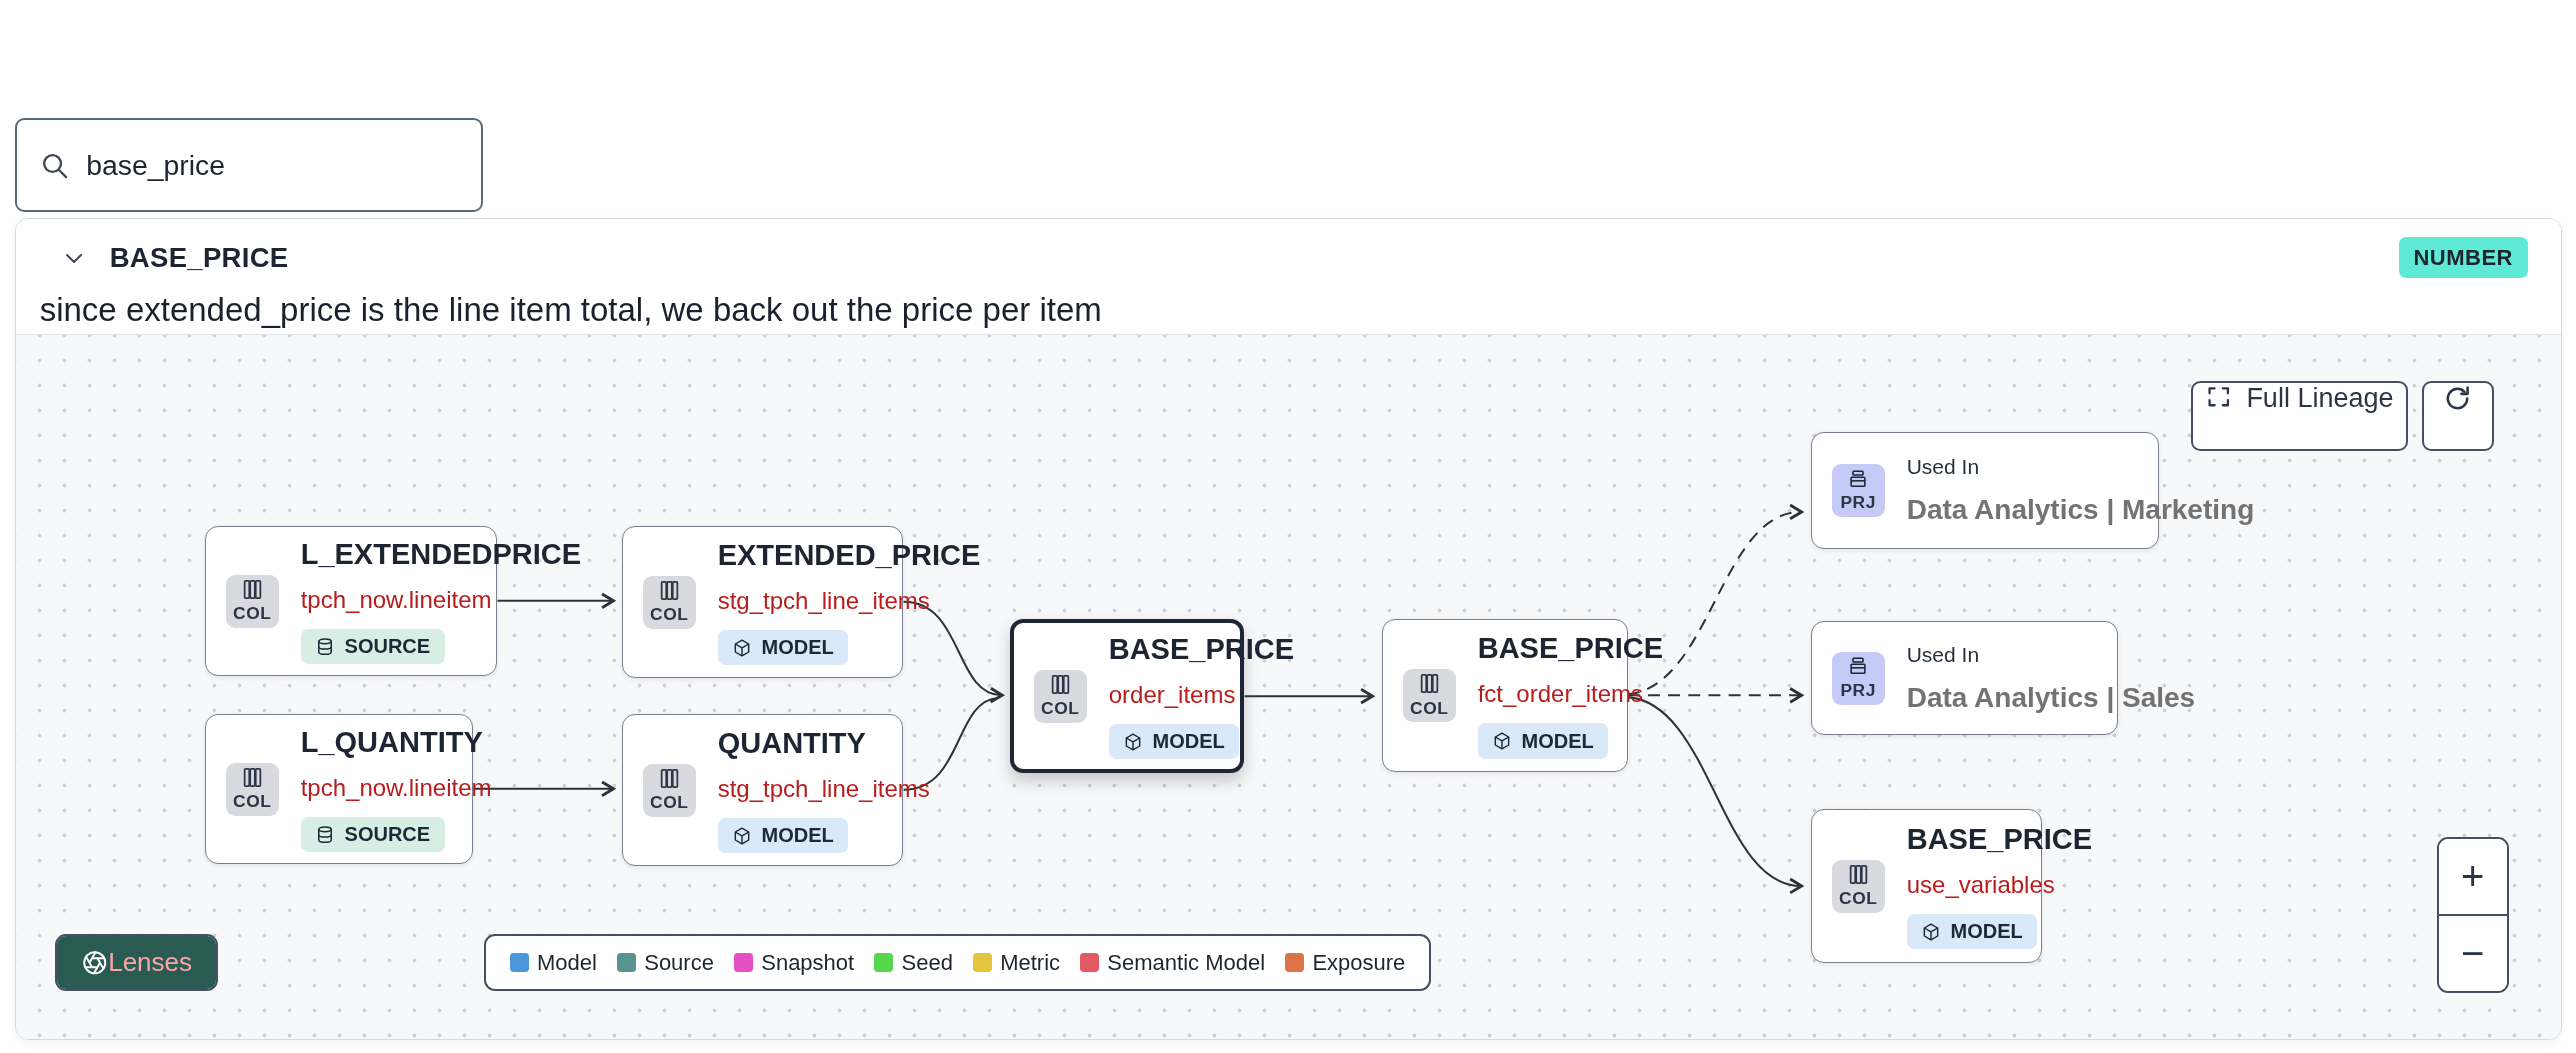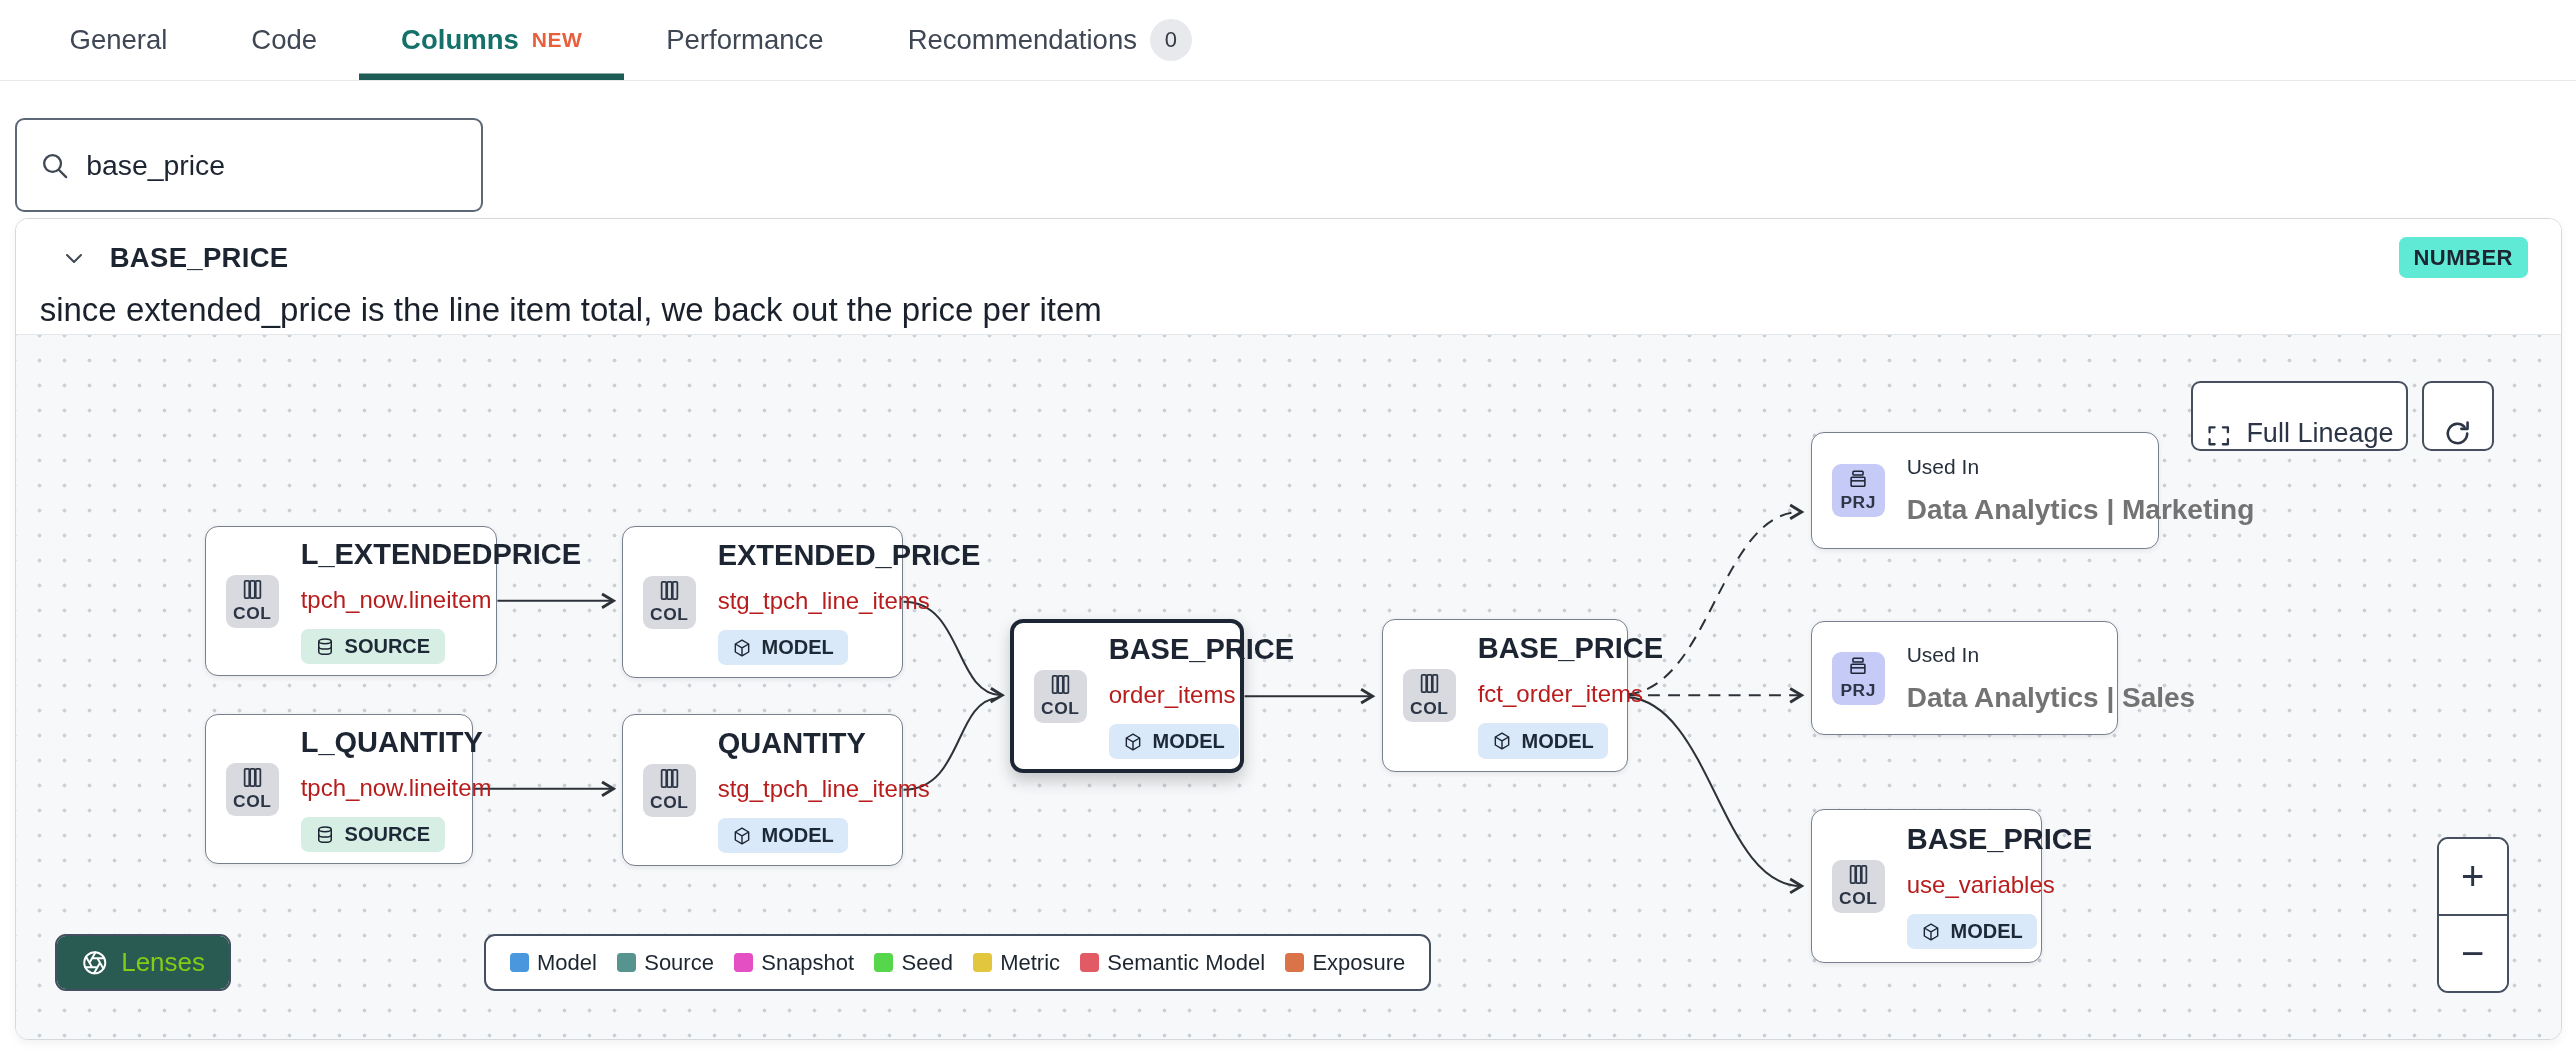--- a/index.html
+++ b/index.html
@@ -58,68 +58,49 @@
   .node-sub { font-size:24px; color:#b91c1c; white-space:nowrap; }
   .type-badge { display:inline-flex; align-items:center; gap:9.2px; padding:6.4px 14.7px; border-radius:7.3px;
                 font-size:20px; font-weight:600; color:#1d2936; }
   .type-badge.source { background:#d7eee4; }
   .type-badge.model { background:#d9e9fa; }
   .usedin-label { font-size:21px; color:#27303d; }
   .usedin-title { font-size:28px; font-weight:700; color:#737373; white-space:nowrap; }
 
   
   .btn { position:absolute; background:#fff; border:2.3px solid #454f5f; border-radius:9.2px;
-         display:flex; align-items:flex-end; justify-content:center; gap:14px;
+         display:flex; align-items:flex-start; justify-content:center; gap:14px;
          font-size:27px; font-weight:500; color:#2c3545; cursor:pointer; }
   .full-lineage { left:2175px; top:46px; width:217px; height:70px; }
   .refresh { left:2406px; top:46px; width:72px; height:70px; }
   .zoomctl { position:absolute; left:2421px; top:502px; width:72px; height:156px;
              border:2.3px solid #454f5f; border-radius:11px; background:#fff; overflow:hidden;
              display:flex; flex-direction:column; }
   .zoombtn { flex:1; display:flex; align-items:center; justify-content:center;
              font-size:40px; color:#2c3545; cursor:pointer; background:#fff; }
   .zoombtn:first-child { border-bottom:2.3px solid #454f5f; }
 
   
   .lenses-ctl { position:absolute; left:39px; top:599px; height:57px; display:flex;
                 border:2.3px solid #454f5f; border-radius:11px; overflow:hidden; background:#fff; }
-  .lenses-seg { background:#2a5b53; color:#84cc16; display:flex; align-items:center; gap:13px;
+  .lenses-seg { background:#2a5b53; color:#fca5a5; display:flex; align-items:center; 
                 padding:0 24px; font-size:26px; font-weight:500; cursor:pointer; }
   .rel-seg { background:#fff; color:#2c3545; display:flex; align-items:center; gap:14.7px;
              padding:0 26px; font-size:26px; font-weight:500; cursor:pointer; }
   .legend { position:absolute; left:468px; top:599px; height:57px; display:inline-flex; align-items:center;
             gap:20px; padding:0 24px; background:#fff; border:2.3px solid #454f5f; border-radius:11px; }
   .legend-item { display:flex; align-items:center; gap:8.3px; }
   .legend-swatch { width:19px; height:19px; border-radius:3.7px; flex:0 0 auto; }
   .legend-label { font-size:22px; color:#1d2630; white-space:nowrap; }
 </style>
 </head>
 <body>
 
 <div class="screen">
 
-  <div class="tabbar">
-    <div class="tab">
-      <span class="tab-label">General</span>
-    </div>
-    <div class="tab">
-      <span class="tab-label">Code</span>
-    </div>
-    <div class="tab active">
-      <span class="tab-label">Columns</span>
-      <span class="new-badge">NEW</span>
-    </div>
-    <div class="tab">
-      <span class="tab-label">Performance</span>
-    </div>
-    <div class="tab">
-      <span class="tab-label">Recommendations</span>
-      <span class="count-badge">0</span>
-    </div>
-  </div>
 
   <div class="search-box">
     <svg width="31" height="31" viewBox="0 0 24 24" fill="none" stroke="#3f4754" stroke-width="1.8" stroke-linecap="round">
       <circle cx="10.5" cy="10.5" r="6.5"></circle>
         <path d="M15.3 15.3L21 21"></path>
     </svg>
     <input class="search-input" type="text" value="base_price" style="">
   </div>
 
   <div class="panel">

